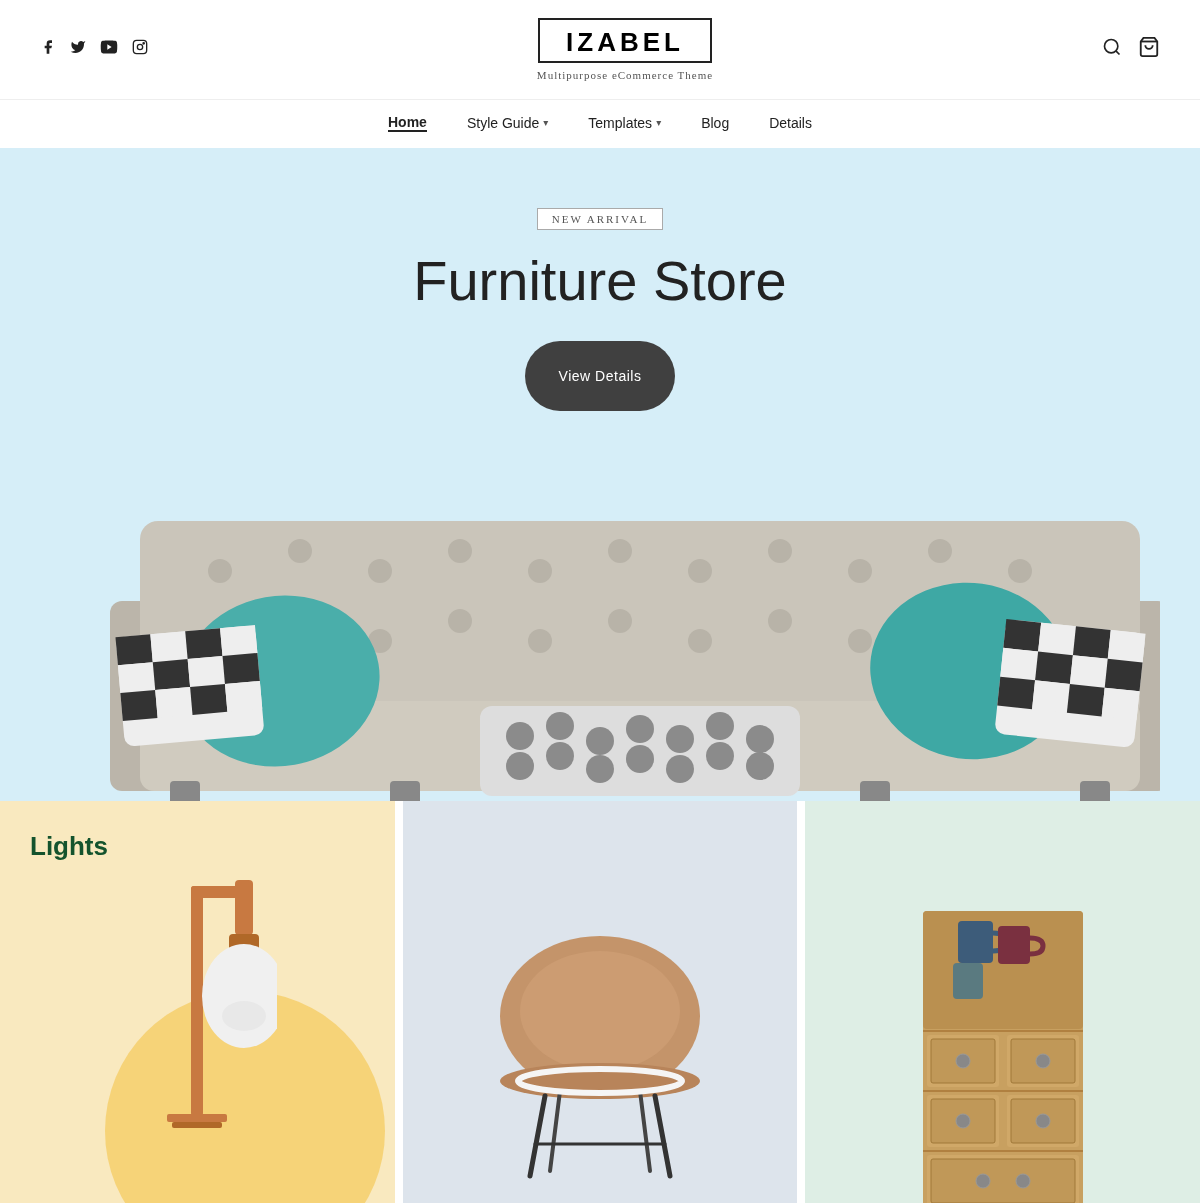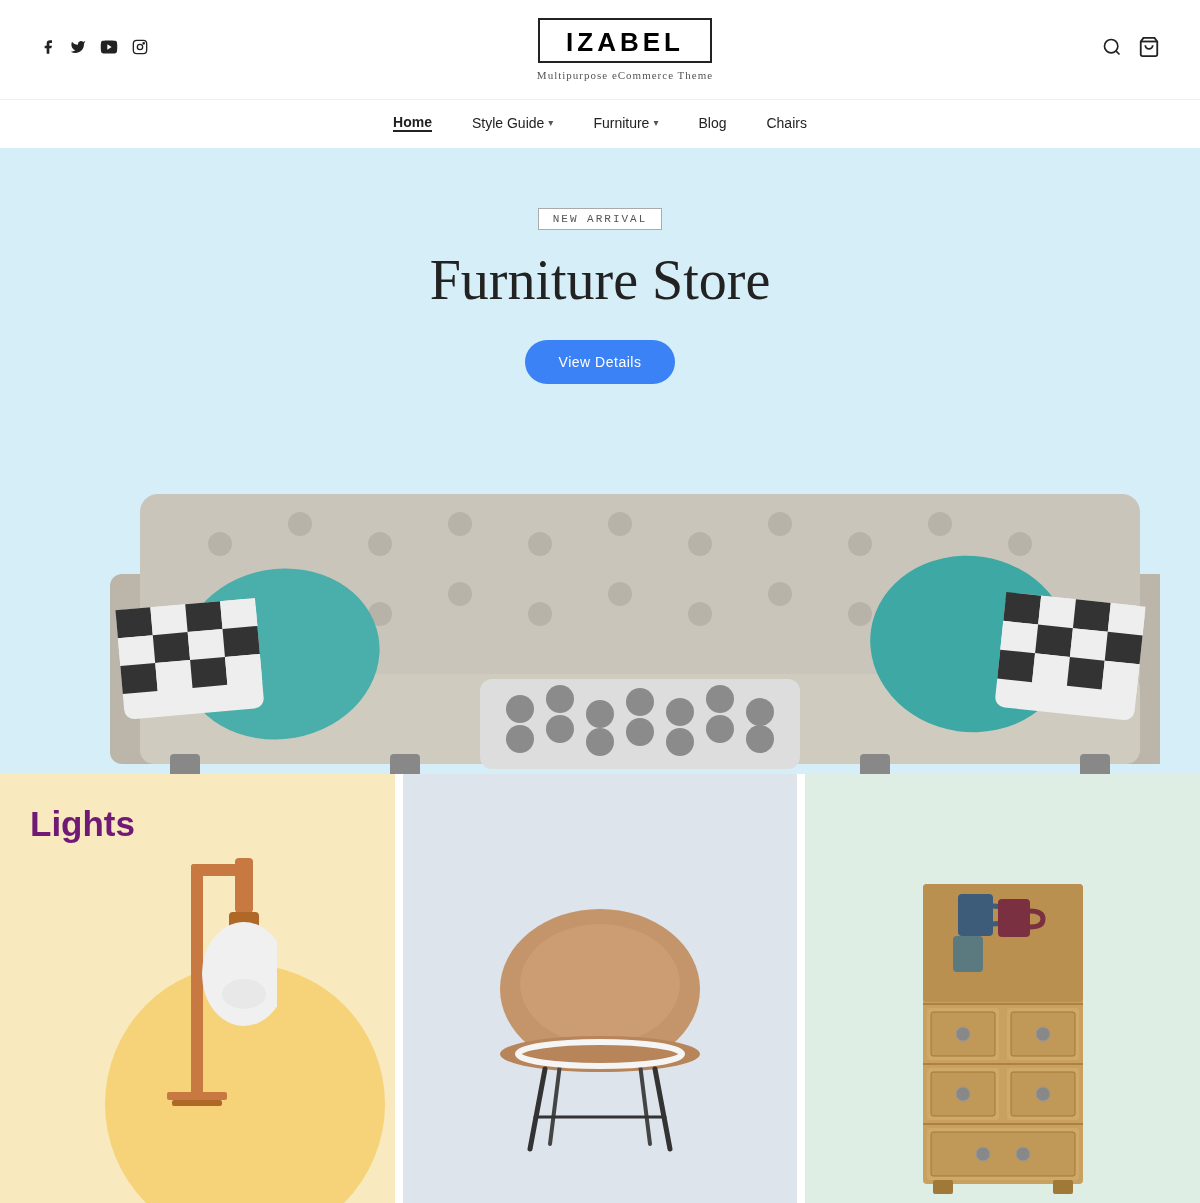--- a/index.html
+++ b/index.html
@@ -60,36 +60,36 @@
       overflow: hidden;
     }
     .new-arrival-badge {
       display: inline-block;
       border: 1px solid #aaa;
       font-size: 11px;
       letter-spacing: 2px;
       padding: 4px 14px;
       color: #555;
       margin-bottom: 18px;
-      font-family: Liberation Mono, monospace;
+      font-family: Liberation Serif, serif;
       background: #fff;
     }
     .hero-title {
       font-size: 56px;
       font-weight: 400;
       color: #222;
       margin-bottom: 28px;
-      font-family: Liberation Serif, serif;
+      font-family: Liberation Sans, sans-serif;
     }
     .view-details-btn {
-      background: #3b82f6;
+      background: #404040;
       color: #fff;
       border: none;
       border-radius: 50px;
-      padding: 14px 34px;
+      padding: 27px 34px;
       font-size: 14px;
       cursor: pointer;
       letter-spacing: 0.5px;
       font-family: 'Arial', sans-serif;
       text-align: center;
     }
     .sofa-image-container {
       margin-top: 50px;
       width: 100%;
       height: 340px;
@@ -108,23 +108,23 @@
       position: relative;
       overflow: hidden;
       display: flex;
       flex-direction: column;
       padding: 30px;
     }
     .category-card:nth-child(1) { background: #f9e9bf; }
     .category-card:nth-child(2) { background: #dde4ec; border-left: 8px solid #fff; border-right: 8px solid #fff; }
     .category-card:nth-child(3) { background: #deeee5; }
     .category-title {
-      font-size: 35px;
+      font-size: 26px;
       font-weight: 700;
-      color: #701a75;
+      color: #14532d;
       font-family: 'Arial', sans-serif;
       z-index: 2;
       position: relative;
     }
     .category-image-area {
       flex: 1;
       display: flex;
       align-items: center;
       justify-content: center;
       position: relative;
@@ -194,28 +194,28 @@
 
 <nav>
   <a class="nav-item active">
     <span>Home</span>
   </a>
   <a class="nav-item">
     <span>Style Guide</span>
     <span class="nav-chevron">▾</span>
   </a>
   <a class="nav-item">
-    <span>Furniture</span>
+    <span>Templates</span>
     <span class="nav-chevron">▾</span>
   </a>
   <a class="nav-item">
     <span>Blog</span>
   </a>
   <a class="nav-item">
-    <span>Chairs</span>
+    <span>Details</span>
   </a>
 </nav>
 
 <div class="hero">
   <div class="new-arrival-badge">NEW ARRIVAL</div>
   <h1 class="hero-title">Furniture Store</h1>
   <button class="view-details-btn">View Details</button>
 
   
   <div class="sofa-image-container">

